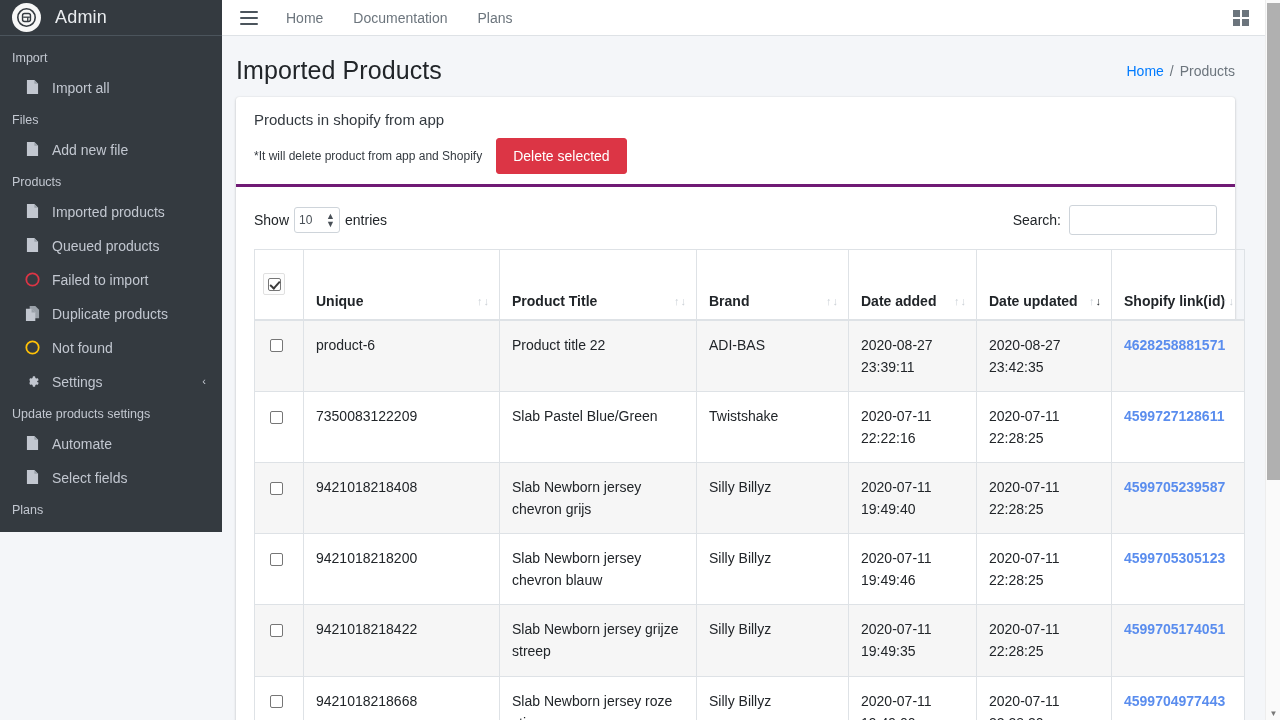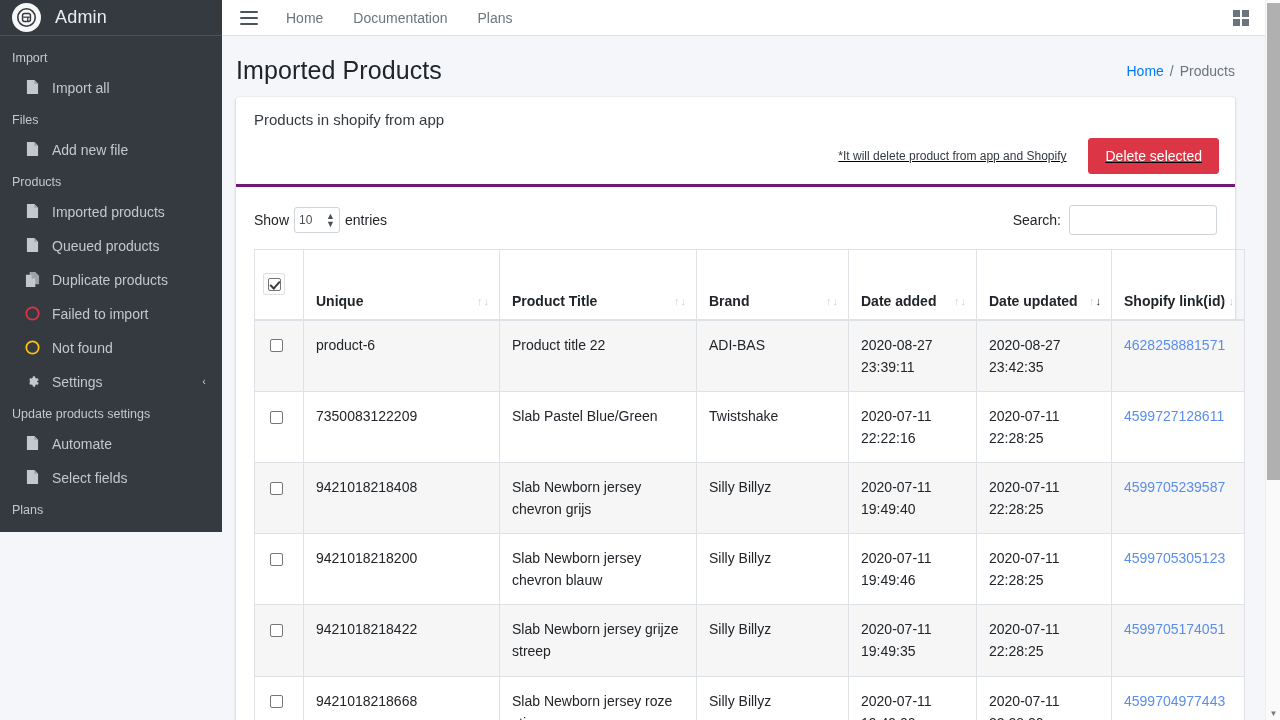--- a/index.html
+++ b/index.html
@@ -99,22 +99,22 @@
     background: #fff;
     border-radius: 3px;
     box-shadow: 0 0 1px rgba(0,0,0,.125), 0 1px 3px rgba(0,0,0,.2);
   }
   .card-head {
     padding: 14px 16px 10px 18px;
     border-bottom: 3px solid #701a75;
   }
   .card-title { font-size: 15px; color: #343a40; font-weight: 400; }
   .card-actions {
-    display: flex; align-items: center; justify-content: flex-end;
-    margin-top: 10px; gap: 22px; text-decoration: underline;
+    display: flex; align-items: center; justify-content: flex-start;
+    margin-top: 10px; gap: 14px;
   }
   .delete-note { font-size: 12px; color: #343a40; }
   .btn-danger {
     background: #dc3545; border: 1px solid #dc3545; color: #fff;
     font-size: 14px; padding: 9px 16px; border-radius: 3px; cursor: pointer;
     font-family: inherit;
   }
 
   .card-body { padding: 12px 18px 0 18px; }
   .table-controls {
@@ -158,21 +158,21 @@
   .sort-arrows span.active { color: #212529; }
   tbody td {
     border: 1px solid #dee2e6;
     font-size: 14px; color: #212529;
     padding: 13px 10px 13px 12px;
     vertical-align: top; line-height: 1.58;
   }
   tbody tr.odd td { background: #f6f6f6; }
   tbody tr.even td { background: #fff; }
   tbody td.check-col { padding: 13px 8px 13px 15px; }
-  td a.shopify-link { color: #5a8dee; text-decoration: none; cursor: pointer; }
+  td a.shopify-link { color: #5a8dee; text-decoration: none; cursor: pointer; font-weight: bold; }
 
   input[type=checkbox].cb {
     -webkit-appearance: none; appearance: none;
     width: 13px; height: 13px; border: 1px solid #767676;
     background: #fff; border-radius: 2px; cursor: pointer;
     margin: 0; position: relative; vertical-align: middle;
   }
   .head-cb-wrap {
     width: 22px; height: 22px; border: 1px solid #e0e0e0; border-radius: 2px;
     background: #fdfdfd; display: flex; align-items: center; justify-content: center;
@@ -255,35 +255,35 @@
         <span class="nav-ico">
           <svg width="13" height="16" viewBox="0 0 14 17">
               <path d="M1 1h8l4 4v11H1z" fill="#c2c7d0"></path>
               <path d="M9 1v4h4" fill="#9aa1a9"></path>
             </svg>
         </span>
         <span class="nav-label">Queued products</span>
       </div>
       <div class="nav-item">
         <span class="nav-ico">
+          <svg width="15" height="15" viewBox="0 0 16 16">
+              <circle cx="8" cy="8" r="6.6" fill="none" stroke="#dc3545" stroke-width="1.9"></circle>
+            </svg>
+        </span>
+        <span class="nav-label">Failed to import</span>
+      </div>
+      <div class="nav-item">
+        <span class="nav-ico">
           <svg width="15" height="16" viewBox="0 0 16 17">
             <path d="M5 1h6l4 4v9H5z" fill="#9aa1a9"></path>
             <path d="M1 4h6l4 4v9H1z" fill="#c2c7d0"></path>
             <path d="M7 4v4h4" fill="#9aa1a9"></path>
           </svg>
         </span>
         <span class="nav-label">Duplicate products</span>
-      </div>
-      <div class="nav-item">
-        <span class="nav-ico">
-          <svg width="15" height="15" viewBox="0 0 16 16">
-              <circle cx="8" cy="8" r="6.6" fill="none" stroke="#dc3545" stroke-width="1.9"></circle>
-            </svg>
-        </span>
-        <span class="nav-label">Failed to import</span>
       </div>
       <div class="nav-item">
         <span class="nav-ico">
           <svg width="15" height="15" viewBox="0 0 16 16">
               <circle cx="8" cy="8" r="6.6" fill="none" stroke="#ffc107" stroke-width="1.9"></circle>
             </svg>
         </span>
         <span class="nav-label">Not found</span>
       </div>
       <div class="nav-item">

